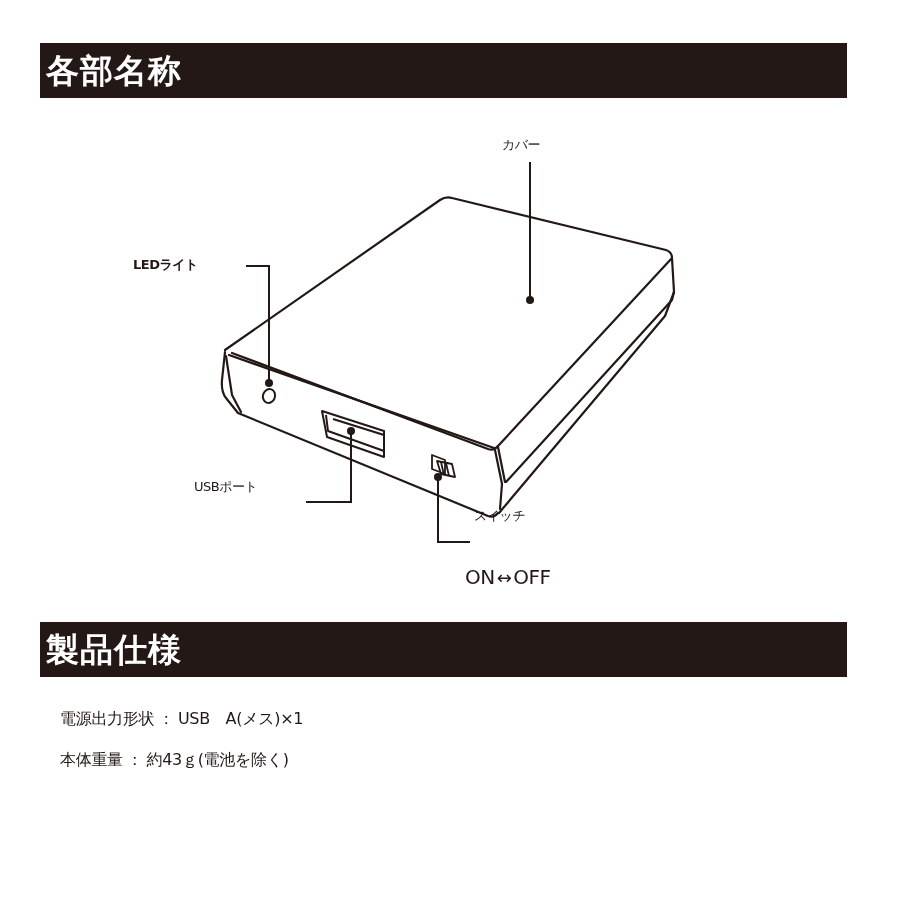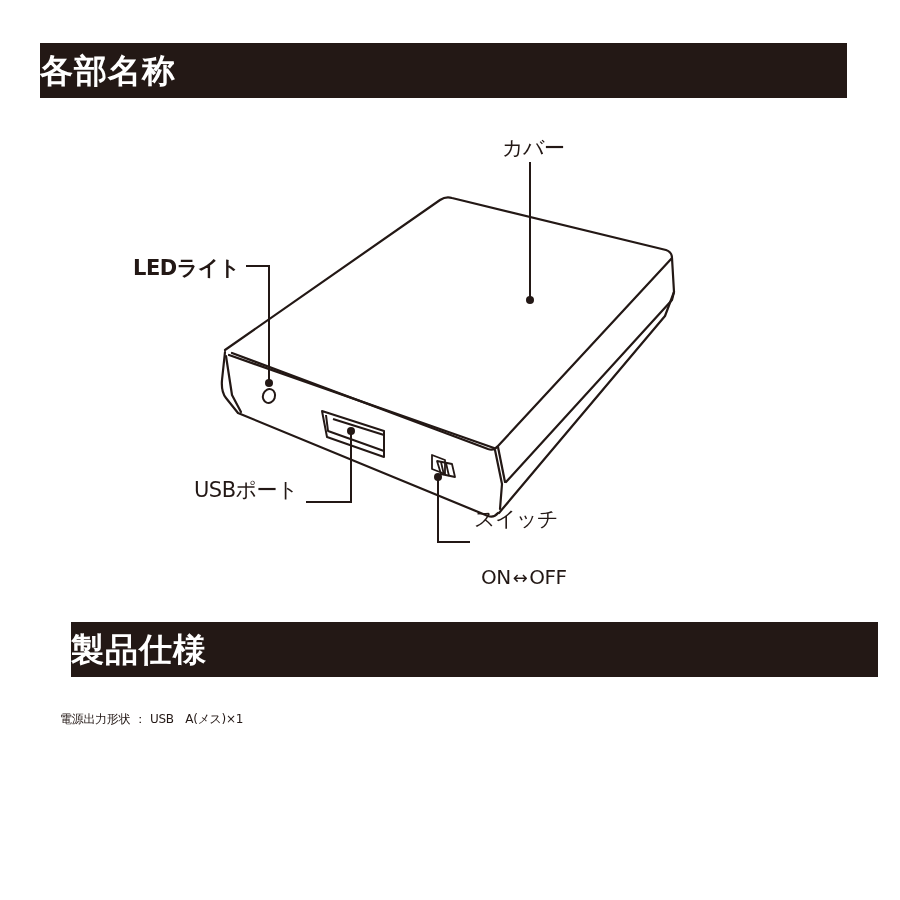--- a/index.html
+++ b/index.html
@@ -10,55 +10,56 @@
       position: absolute;
       left: 40px;
       width: 807px;
       height: 55px;
       background: #231815;
       color: #ffffff;
       font-family: "DejaVu Sans", sans-serif;
       font-weight: bold;
       font-size: 33px;
       line-height: 55px;
+      padding-left: 6px;
       letter-spacing: 1px;
     }
     #hdr-parts { top: 43px; }
-    #hdr-spec { top: 622px; margin-left: 31px; }
+    #hdr-spec { top: 622px; }
 
     .diagram {
       position: absolute;
       left: 0; top: 0;
       width: 900px; height: 900px;
     }
 
     .callout {
       position: absolute;
       font-family: "DejaVu Sans", sans-serif;
-      font-size: 21px;
+      font-size: 13px;
       color: #231815;
       white-space: nowrap;
       line-height: 1;
       letter-spacing: -0.5px;
     }
     #lbl-cover { left: 502px; top: 138px; }
     #lbl-led { left: 133px; top: 258px; font-weight: bold; }
     #lbl-usb { left: 194px; top: 480px; }
     #lbl-switch { left: 474px; top: 509px; }
-    #lbl-onoff { left: 481px; top: 567px; font-size: 20px; }
+    #lbl-onoff { left: 465px; top: 567px; font-size: 20px; }
     #lbl-onoff .arrow { font-size: 18px; padding: 0 2px; }
 
     .spec-list {
       position: absolute;
       left: 60px;
       top: 706px;
     }
     .spec-row {
       font-family: "DejaVu Sans", sans-serif;
-      font-size: 12px;
+      font-size: 16px;
       color: #231815;
       height: 41px;
       line-height: 26px;
       white-space: nowrap;
       letter-spacing: -0.3px;
     }
     .spec-row .sep { padding: 0 4px; }
   </style>
 </head>
 <body>
@@ -127,13 +128,16 @@
 </div>
 
 <div id="hdr-spec" class="section-header">
   <span>製品仕様</span>
 </div>
 
 <div class="spec-list">
   <div class="spec-row">
     <span>電源出力形状</span><span class="sep">：</span><span>USB　A(メス)×1</span>
   </div>
+  <div class="spec-row">
+    <span>本体重量</span><span class="sep">：</span><span>約43ｇ(電池を除く)</span>
+  </div>
 </div>
 
 </body></html>

